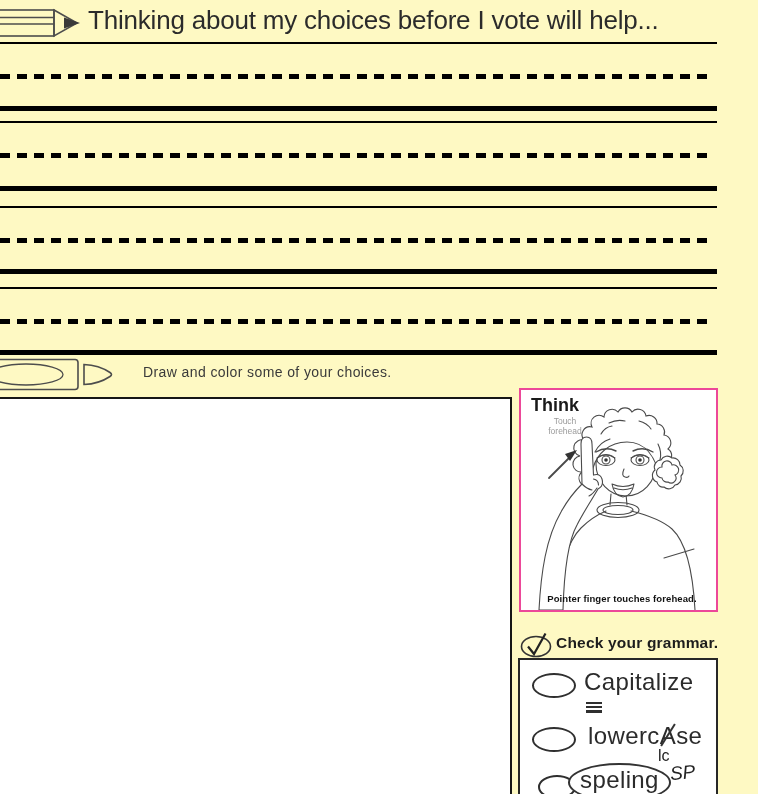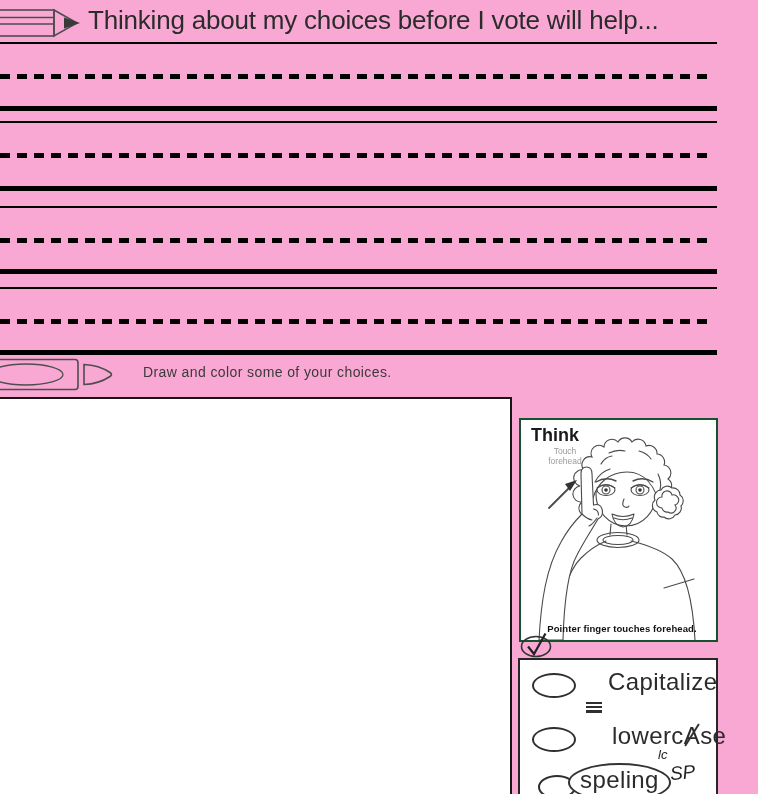--- a/index.html
+++ b/index.html
@@ -1,17 +1,17 @@
 <!DOCTYPE html>
 <html><head>
 <meta charset="utf-8">
 <style>
   html,body{margin:0;padding:0;background:#fff;}
   #page{
-    position:relative;width:758px;height:794px;overflow:hidden;background:#f9a8d4;
+    position:relative;width:758px;height:794px;overflow:hidden;background:#fef9c3;
     font-family:"Liberation Sans", sans-serif;
   }
   
   .page-title{
     position:absolute;left:88px;top:3px;font-size:26px;line-height:34px;
     color:#2b2b2b;letter-spacing:-0.2px;white-space:nowrap;
   }
   .pencil-wrap{position:absolute;left:0;top:4px;width:86px;height:38px;}
   
   .rule{position:absolute;left:0;}
@@ -27,22 +27,22 @@
     position:absolute;left:143px;top:364px;font-size:14px;color:#3a3a3a;
     letter-spacing:.4px;
   }
   
   .draw-box{
     position:absolute;left:-5px;top:397px;width:517px;height:420px;
     border:2px solid #161616;background:#fff;box-sizing:border-box;
   }
   
   .think-card{
-    position:absolute;left:519px;top:418px;width:199px;height:224px;
-    border:2px solid #14532d;background:#fff;box-sizing:border-box;
+    position:absolute;left:519px;top:388px;width:199px;height:224px;
+    border:2px solid #ec4899;background:#fff;box-sizing:border-box;
   }
   .think-title{
     position:absolute;left:10px;top:5px;font-size:18px;font-weight:700;color:#1a1a1a;
     z-index:2;
   }
   .think-svg{position:absolute;left:0;top:0;width:100%;height:100%;}
   .think-caption{
     position:absolute;left:0;right:0;bottom:6px;text-align:center;
     font-size:9.5px;font-weight:600;color:#111;z-index:2;letter-spacing:.1px;margin-left:7px;
   }
@@ -57,31 +57,31 @@
   .grammar-box{
     position:absolute;left:518px;top:658px;width:200px;height:160px;
     border:2px solid #272727;background:#fff;box-sizing:border-box;
   }
   .opt-oval{
     position:absolute;width:44px;height:25px;border:2px solid #2f2f2f;
     border-radius:50%;box-sizing:border-box;background:#fff;
   }
   .g-label{
     position:absolute;font-size:24px;color:#2b2b2b;letter-spacing:.4px;
-    line-height:28px;white-space:nowrap;margin-left:24px;
+    line-height:28px;white-space:nowrap;
   }
   .cap-mark{position:absolute;left:66px;top:42px;width:16px;}
   .cap-mark i{display:block;height:2.2px;background:#2f2f2f;margin-bottom:2px;}
   .slashed{position:relative;display:inline-block;}
   .slashed::after{
     content:"";position:absolute;left:-5px;top:12px;width:26px;
     border-top:2px solid #333;transform:rotate(-58deg);
   }
   .lc-note{
-    position:absolute;left:138px;top:87px;font-size:13px;font-style:italic;
+    position:absolute;left:138px;top:87px;font-size:16px;
     color:#222;
   }
   .circled-word{
     position:absolute;left:48px;top:103px;font-size:24px;color:#2b2b2b;
     letter-spacing:.4px;border:2px solid #333;border-radius:50%;
     padding:1px 10px 6px 10px;background:#fff;
   }
   .sp-note{
     position:absolute;left:150px;top:102px;font-size:19px;font-style:italic;
     color:#222;transform:rotate(-6deg);
@@ -191,20 +191,21 @@
     <div class="think-caption">Pointer finger touches forehead.</div>
   </div>
 
   <div class="check-row">
     <span class="check-icon">
       <svg viewBox="0 0 36 27" width="36" height="27">
         <ellipse cx="16" cy="15.5" rx="14.5" ry="10" stroke="#333" stroke-width="1.6" fill="none"></ellipse>
         <path d="M8,15.5 L14,23 L25.5,2.5" stroke="#222" stroke-width="2.2" fill="none"></path>
       </svg>
     </span>
+    <span class="check-label">Check your grammar.</span>
   </div>
 
   <div class="grammar-box">
 
     <div>
       <span class="opt-oval" style="left:12px;top:13px"></span>
       <span class="g-label" style="left:64px;top:8px">Capitalize</span>
       <span class="cap-mark">
           <i></i>
           <i></i>

